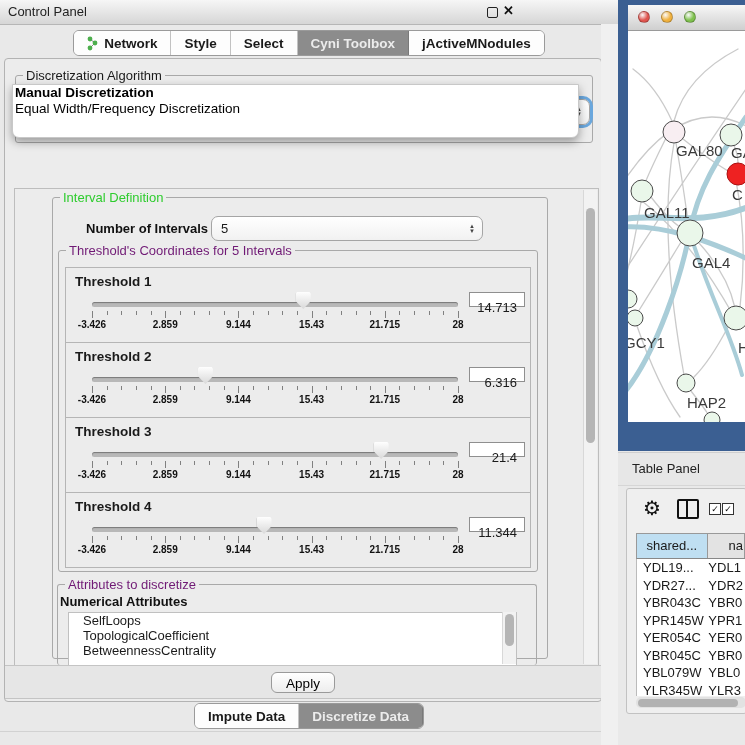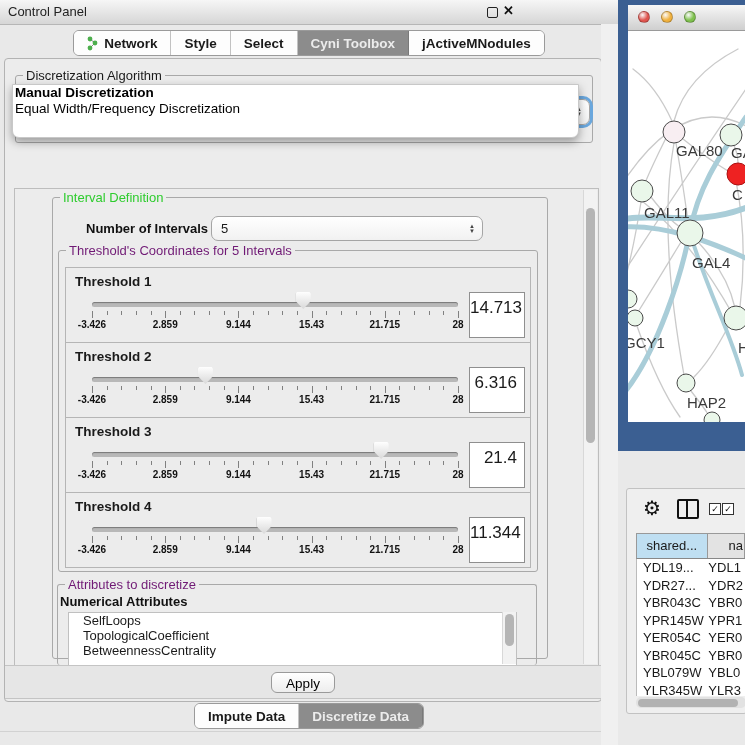--- a/index.html
+++ b/index.html
@@ -55,22 +55,22 @@
   .track{position:absolute;left:0;top:4px;width:366px;height:5px;background:#b8b8b8;border-radius:3px;
     box-shadow:inset 0 1px 1px rgba(0,0,0,.35);}
   .handle{position:absolute;top:-6px;width:15px;height:17px;
     background:linear-gradient(#fefefe,#d9d9d9);
     clip-path:polygon(8% 0,92% 0,100% 10%,100% 55%,50% 100%,0 55%,0 10%);
     filter:drop-shadow(0 0 1px #777);}
   .ticks{position:absolute;left:0;top:13px;width:366px;height:8px;}
   .tick{position:absolute;top:0;width:1px;background:#808080;}
   .scale{position:absolute;left:0;top:21px;width:366px;height:12px;}
   .scale span{position:absolute;transform:translateX(-50%);font-size:10px;font-weight:bold;color:#111;white-space:nowrap;}
-  .valbox{position:absolute;right:5px;top:24px;width:56px;height:46px;background:#fff;border:1px solid #8f8f8f;
-    font-size:17px;line-height:29px;text-align:right;padding-right:7px;box-sizing:border-box;}
+  .valbox{position:absolute;right:5px;top:24px;width:56px;height:15px;background:#fff;border:1px solid #8f8f8f;
+    font-size:13px;line-height:29px;text-align:right;padding-right:7px;box-sizing:border-box;}
 
   .attr-list{position:absolute;background:#fff;border:1px solid #c0c0c0;overflow:hidden;}
   .attr-item{font-size:13px;line-height:15px;padding-left:14px;white-space:nowrap;}
 
   .apply-row{position:absolute;left:0;top:606px;width:100%;height:32px;background:#e6e6e6;
     border-top:1px solid #c4c4c4;border-bottom:1px solid #c4c4c4;display:flex;justify-content:center;align-items:center;}
   .btn{background:linear-gradient(#ffffff,#ededed);border:1px solid #9a9a9a;border-radius:6px;
     font-size:13.5px;padding:2px 14px;height:21px;line-height:17px;}
 
   .bottom-tabbar{left:0;top:703px;width:618px;display:flex;justify-content:center;}
@@ -446,20 +446,23 @@
           <text x="104" y="169" font-size="15" fill="#3a3a3a" font-family="&quot;Liberation Sans&quot;, sans-serif">C</text>
           <text x="16" y="187" font-size="15" fill="#3a3a3a" font-family="&quot;Liberation Sans&quot;, sans-serif">GAL11</text>
           <text x="64" y="237" font-size="15" fill="#3a3a3a" font-family="&quot;Liberation Sans&quot;, sans-serif">GAL4</text>
           <text x="-4" y="317" font-size="15" fill="#3a3a3a" font-family="&quot;Liberation Sans&quot;, sans-serif">GCY1</text>
           <text x="110" y="322" font-size="15" fill="#3a3a3a" font-family="&quot;Liberation Sans&quot;, sans-serif">H</text>
           <text x="59" y="377" font-size="15" fill="#3a3a3a" font-family="&quot;Liberation Sans&quot;, sans-serif">HAP2</text>
         </svg>
     </div>
   </div>
 
+  <div class="abs tp-titlebar">
+    <span>Table Panel</span>
+  </div>
 
   <div class="abs tp-body">
     <div class="tp-toolbar">
       <span class="gear">⚙</span>
       <span class="colicon"></span>
       <span class="cb" style="left:82px;">✓</span>
       <span class="cb" style="left:95px;">✓</span>
     </div>
     <div class="tp-table">
       <div class="tp-hrow" id="tp-head">

